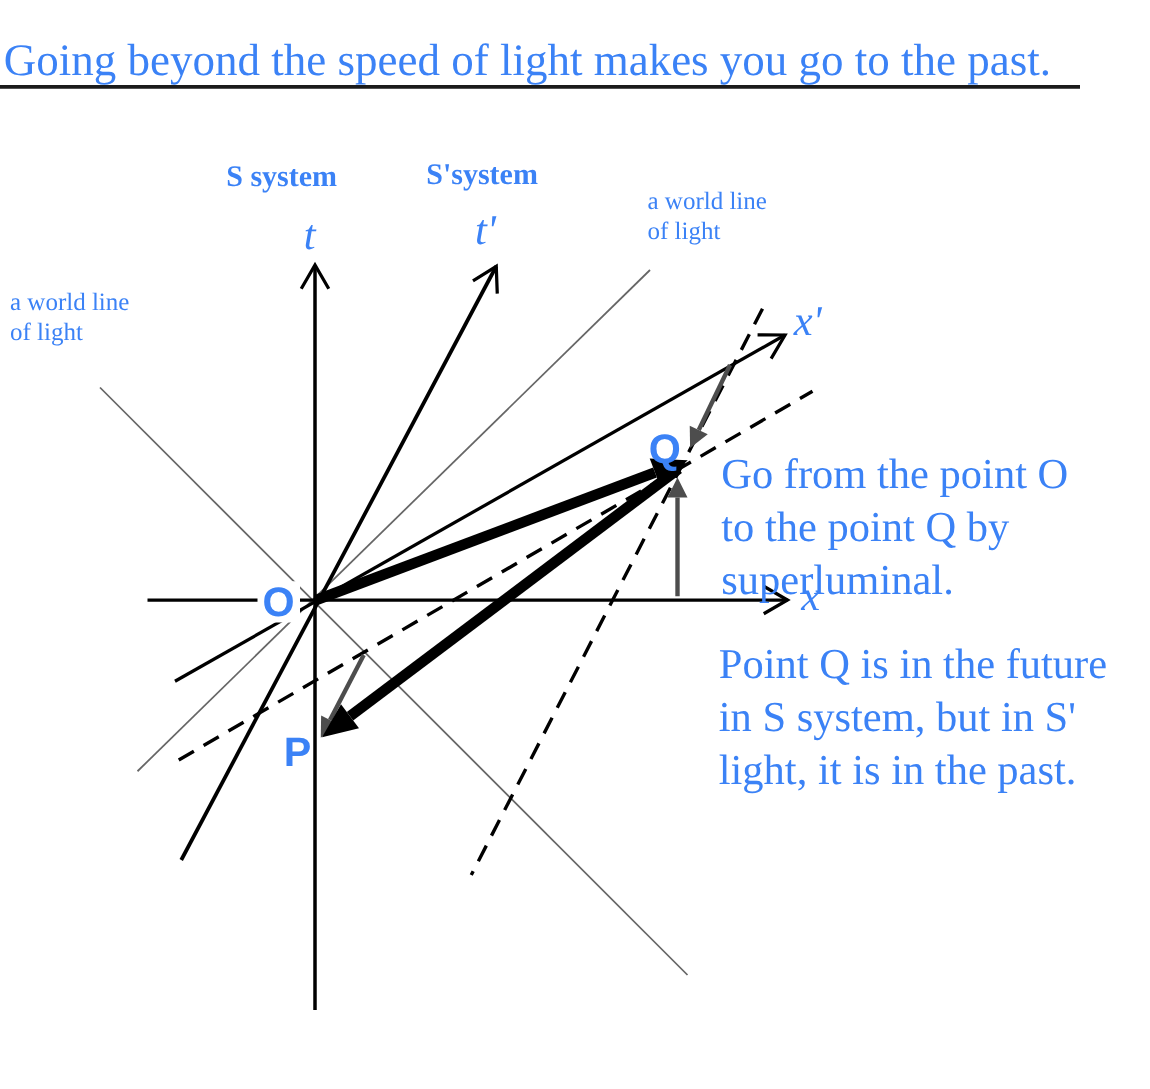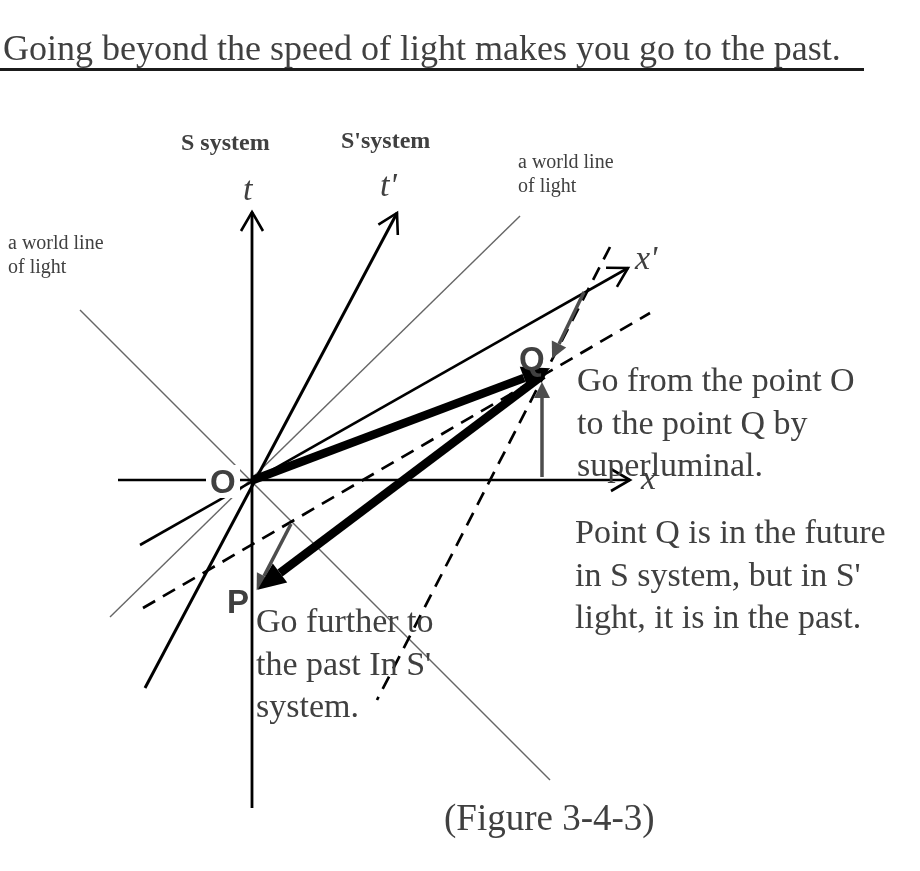--- a/index.html
+++ b/index.html
@@ -1,17 +1,17 @@
 <!DOCTYPE html>
 <html><head>
 <meta charset="utf-8">
 <style>
   html,body{margin:0;padding:0;background:#ffffff;}
   #canvas{position:relative;width:920px;height:871px;background:#ffffff;overflow:hidden;
-          font-family:"Liberation Serif", serif;color:#404040;}
+          font-family:"Liberation Serif", serif;color:#3b82f6;}
   #diagram-svg{position:absolute;left:0;top:0;}
   .txt{position:absolute;white-space:pre-line;line-height:1.24;}
   .title{left:3px;top:26px;font-size:36px;white-space:nowrap;}
   .title-underline{position:absolute;left:0;top:68px;width:864px;height:3px;background:#1b1b1b;}
   .frame-label{font-size:24px;font-weight:bold;}
   .s-label{left:181px;top:128px;}
   .sp-label{left:341px;top:126px;}
   .axis-label{font-size:34px;font-style:italic;white-space:nowrap;}
   .t-label{left:243px;top:168px;}
   .tp-label{left:380px;top:164px;}
@@ -87,18 +87,14 @@
 of light</div>
   <div class="txt wl-label wl-right">a world line
 of light</div>
 
   <div class="txt note note-superluminal">Go from the point O
 to the point Q by
 superluminal.</div>
   <div class="txt note note-qpast">Point Q is in the future
 in S system, but in S'
 light, it is in the past.</div>
-  <div class="txt note note-pfurther">Go further to
-the past In S'
-system.</div>
 
-  <div class="txt caption">(Figure 3-4-3)</div>
 </div>
 
 </body></html>

